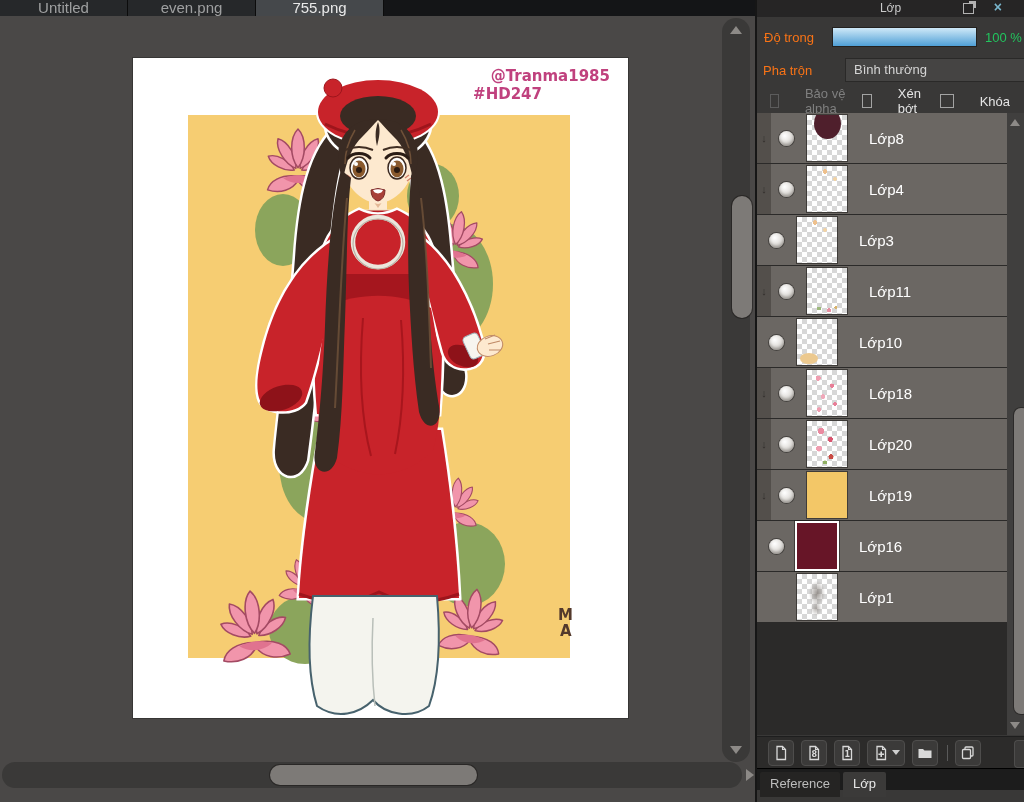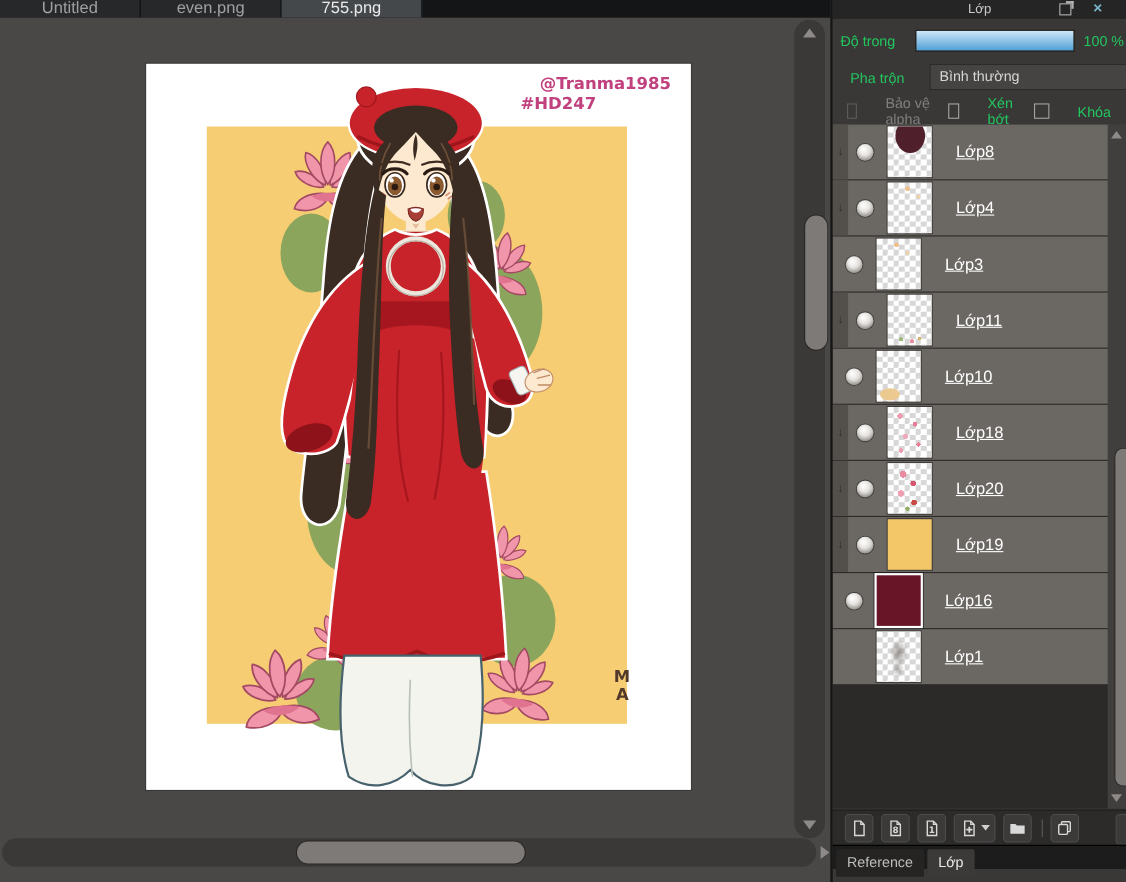--- a/index.html
+++ b/index.html
@@ -40,52 +40,52 @@
          border-left:2px solid #161616;box-sizing:border-box;}
   .panel-titlebar{position:absolute;left:0;top:0;right:0;height:17px;background:#262525;
          border-bottom:1px solid #151515;}
   .panel-title{position:absolute;left:0;right:0;top:1px;text-align:center;font-size:12px;color:#c9c9c9;}
   .popout-ico{position:absolute;right:50px;top:3px;width:9px;height:9px;border:1px solid #b2b2b2;}
   .popout-ico::after{content:"";position:absolute;right:-3px;top:-3px;width:5px;height:5px;
          border-top:2px solid #b2b2b2;border-right:2px solid #b2b2b2;}
   .close-ico{position:absolute;right:22px;top:-1px;font-size:14px;font-weight:bold;color:#79b6cc;}
 
   .panel-controls{position:absolute;left:0;top:17px;right:0;height:96px;background:#393837;}
-  .ctl-label{position:absolute;font-size:13px;color:#22c55e;}
+  .ctl-label{position:absolute;font-size:13px;color:#f97316;}
   .op-slider{position:absolute;left:75px;top:10px;width:145px;height:20px;border:1px solid #23211f;
          box-sizing:border-box;}
   .op-value{position:absolute;left:228px;top:13px;font-size:13px;color:#22c55e;}
   .blend-select{position:absolute;left:88px;top:41px;width:197px;height:24px;background:#454443;
          border:1px solid #2a2928;box-sizing:border-box;color:#d5d5d5;font-size:13px;
          line-height:22px;padding-left:8px;}
   .blend-caret{position:absolute;right:6px;top:9px;width:0;height:0;border-left:5px solid transparent;
          border-right:5px solid transparent;border-top:6px solid #9a9a9a;}
   .checks-row{position:absolute;left:13px;top:76px;right:0;height:16px;display:flex;align-items:center;}
   .chk{display:flex;align-items:center;margin-right:14px;gap:20px;}
   .chk .box{width:12px;height:12px;border:1px solid #a3a3a3;background:#393837;margin-right:6px;}
-  .chk span.lbl{font-size:13px;color:#22c55e;}
+  .chk span.lbl{font-size:13px;color:#e5e5e5;}
   .chk.disabled .box{border-color:#5c5c5c;}
   .chk.disabled span.lbl{color:#7f7f7f;}
 
   
   .layer-list{position:absolute;left:0;top:113px;width:252px;height:622px;background:#2b2a29;
           overflow:hidden;}
   .layer-row{height:50px;margin-bottom:1px;background:#6b6763;display:flex;align-items:center;
           position:relative;}
   .clip-col{width:14px;align-self:stretch;background:#534f4b;display:flex;align-items:center;
           justify-content:center;font-size:11px;font-weight:bold;color:#312e2b;}
   .row-pad{width:4px;}
   .eye-wrap{width:30px;display:flex;justify-content:center;}
   .eye{width:15px;height:15px;border-radius:50%;
        background:radial-gradient(circle at 38% 32%, #ffffff 0%, #e8e6e3 40%, #b3afab 100%);
        box-shadow:0 0 0 1px rgba(40,38,36,.55), inset 0 -2px 3px rgba(110,105,100,.5);}
   .thumb{position:relative;width:40px;height:46px;margin-left:6px;background-color:#fff;
        background-image:conic-gradient(#d7d7d7 25%, transparent 0 50%, #d7d7d7 0 75%, transparent 0);
        background-size:10px 10px;box-shadow:0 0 0 1px rgba(28,26,24,.55);overflow:hidden;flex:0 0 auto;}
-  .layer-name{margin-left:22px;font-size:15px;color:#fff;white-space:nowrap;text-decoration:underline;}
+  .layer-name{margin-left:22px;font-size:15px;color:#fff;white-space:nowrap;}
 
   .thumb.solid-yellow{background:#f3c767;}
   .thumb.solid-white{background:#ffffff;}
   .thumb.solid-maroon{background:#671527;box-shadow:0 0 0 2px #fff,0 0 0 3px rgba(28,26,24,.55);}
   .thumb.dark-circle::after{content:"";position:absolute;left:7px;top:-7px;width:27px;height:31px;
        border-radius:50%;background:#4f1f2c;}
   .thumb.hair-strand::after{content:"";position:absolute;left:13px;top:5px;width:12px;height:24px;
        border-left:3px solid #7e2d38;border-bottom:2px solid #7e2d38;border-radius:40% 0 0 60%;
        transform:rotate(-12deg);}
   .thumb.faint-dots::after{content:"";position:absolute;inset:0;
@@ -308,21 +308,21 @@
     <div class="panel-title">Lớp</div>
     <div class="popout-ico"></div>
     <div class="close-ico">×</div>
   </div>
 
   <div class="panel-controls">
     <div class="ctl-label" style="left:7px;top:13px">Độ trong</div>
     <div class="op-slider" style="background: linear-gradient(rgb(207, 233, 248), rgb(79, 159, 214));"></div>
     <div class="op-value">100 %</div>
 
-    <div class="ctl-label" style="left:16px;top:46px">Pha trộn</div>
+    <div class="ctl-label" style="left:6px;top:46px">Pha trộn</div>
     <div class="blend-select">
       <span>Bình thường</span>
       <div class="blend-caret"></div>
     </div>
 
     <div class="checks-row">
         <div class="chk disabled">
           <span class="box"></span>
           <span class="lbl">Bảo vệ alpha</span>
         </div>

